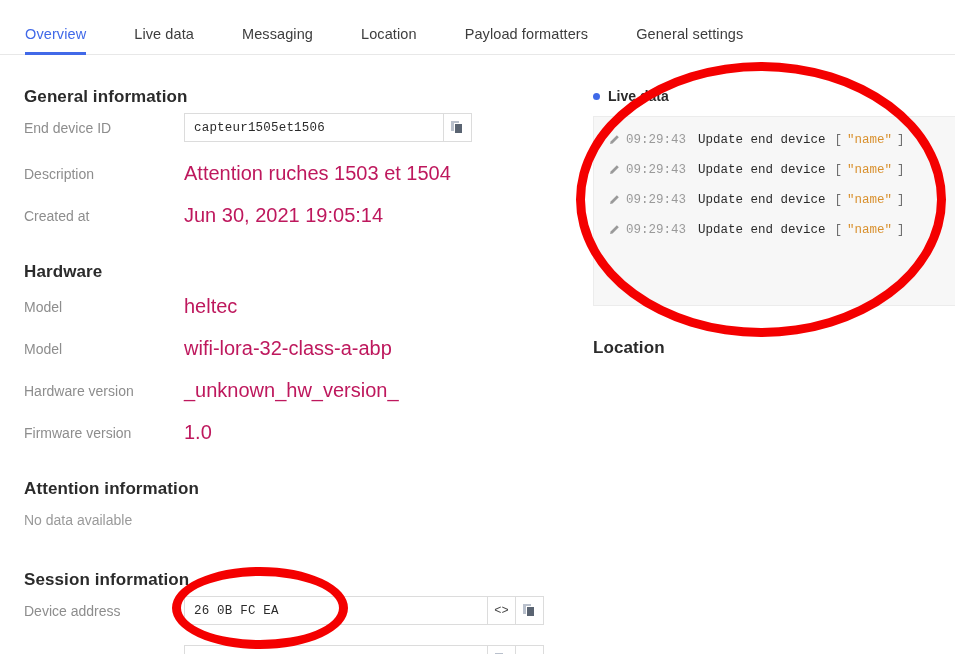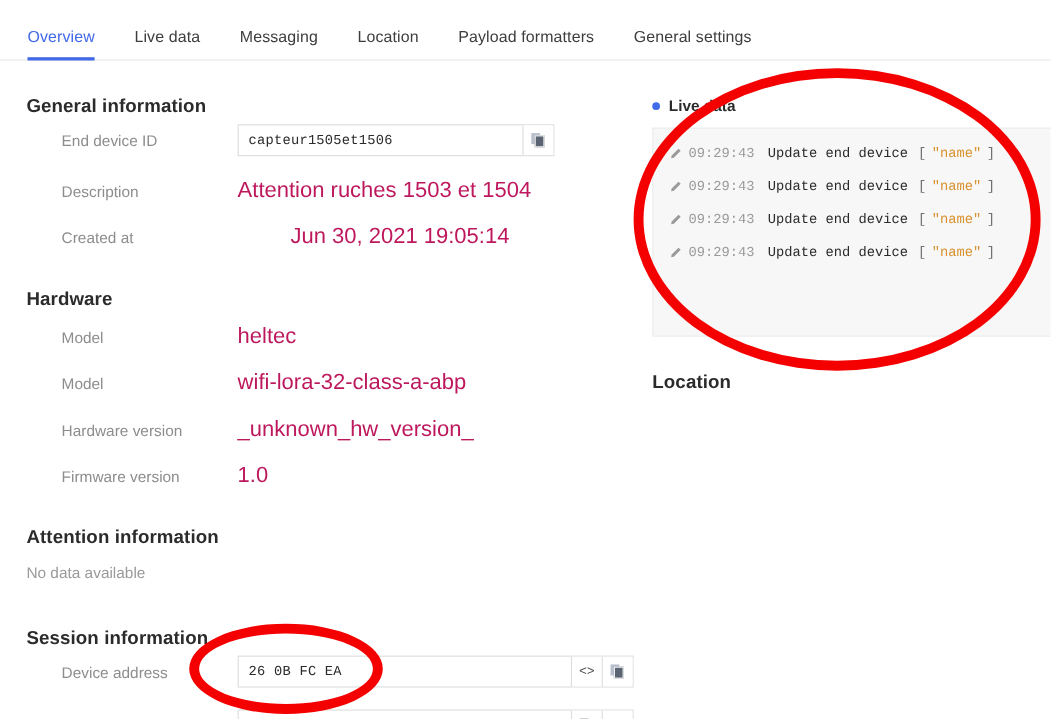--- a/index.html
+++ b/index.html
@@ -23,21 +23,21 @@
     width: 955px;
     height: 55px;
     border-bottom: 1px solid #e8e8e8;
     box-sizing: border-box;
   }
   .tabs {
     display: flex;
     align-items: flex-end;
     height: 55px;
     padding-left: 25px;
-    gap: 0;
+    gap: 12px;
   }
   .tab {
     position: relative;
     font-size: 14.5px;
     color: #3d3d3d;
     padding: 0 18px 13px 18px;
     cursor: pointer;
     white-space: nowrap;
     letter-spacing: 0.1px;
   }
@@ -76,21 +76,20 @@
   .section-title {
     font-size: 17px;
     font-weight: bold;
     color: #2b2b2b;
     letter-spacing: 0.1px;
   }
 
   .row {
     display: flex;
     align-items: center;
-    padding-left: 32px;
   }
   .row-label {
     width: 184px;
     flex: 0 0 184px;
     padding-left: 24px;
     box-sizing: border-box;
     font-size: 14px;
     color: #8d8d8d;
   }
   .row-value {
@@ -258,21 +257,21 @@
             </span>
         </div>
       </div>
     </div>
 
     <div class="row" style="position:absolute;left:0;top:107px;width:585px;">
       <div class="row-label">Description</div>
       <div class="row-value">Attention ruches 1503 et 1504</div>
     </div>
 
-    <div class="row" style="position:absolute;left:0;top:149px;width:629px;gap:48px;">
+    <div class="row" style="position:absolute;left:0;top:149px;width:629px;">
       <div class="row-label">Created at</div>
       <div class="row-value">Jun 30, 2021 19:05:14</div>
     </div>
 
     <div class="section-title" style="position:absolute;left:24px;top:207px;">Hardware</div>
 
     <div class="row" style="position:absolute;left:0;top:240px;width:585px;">
       <div class="row-label">Model</div>
       <div class="row-value">heltec</div>
     </div>

